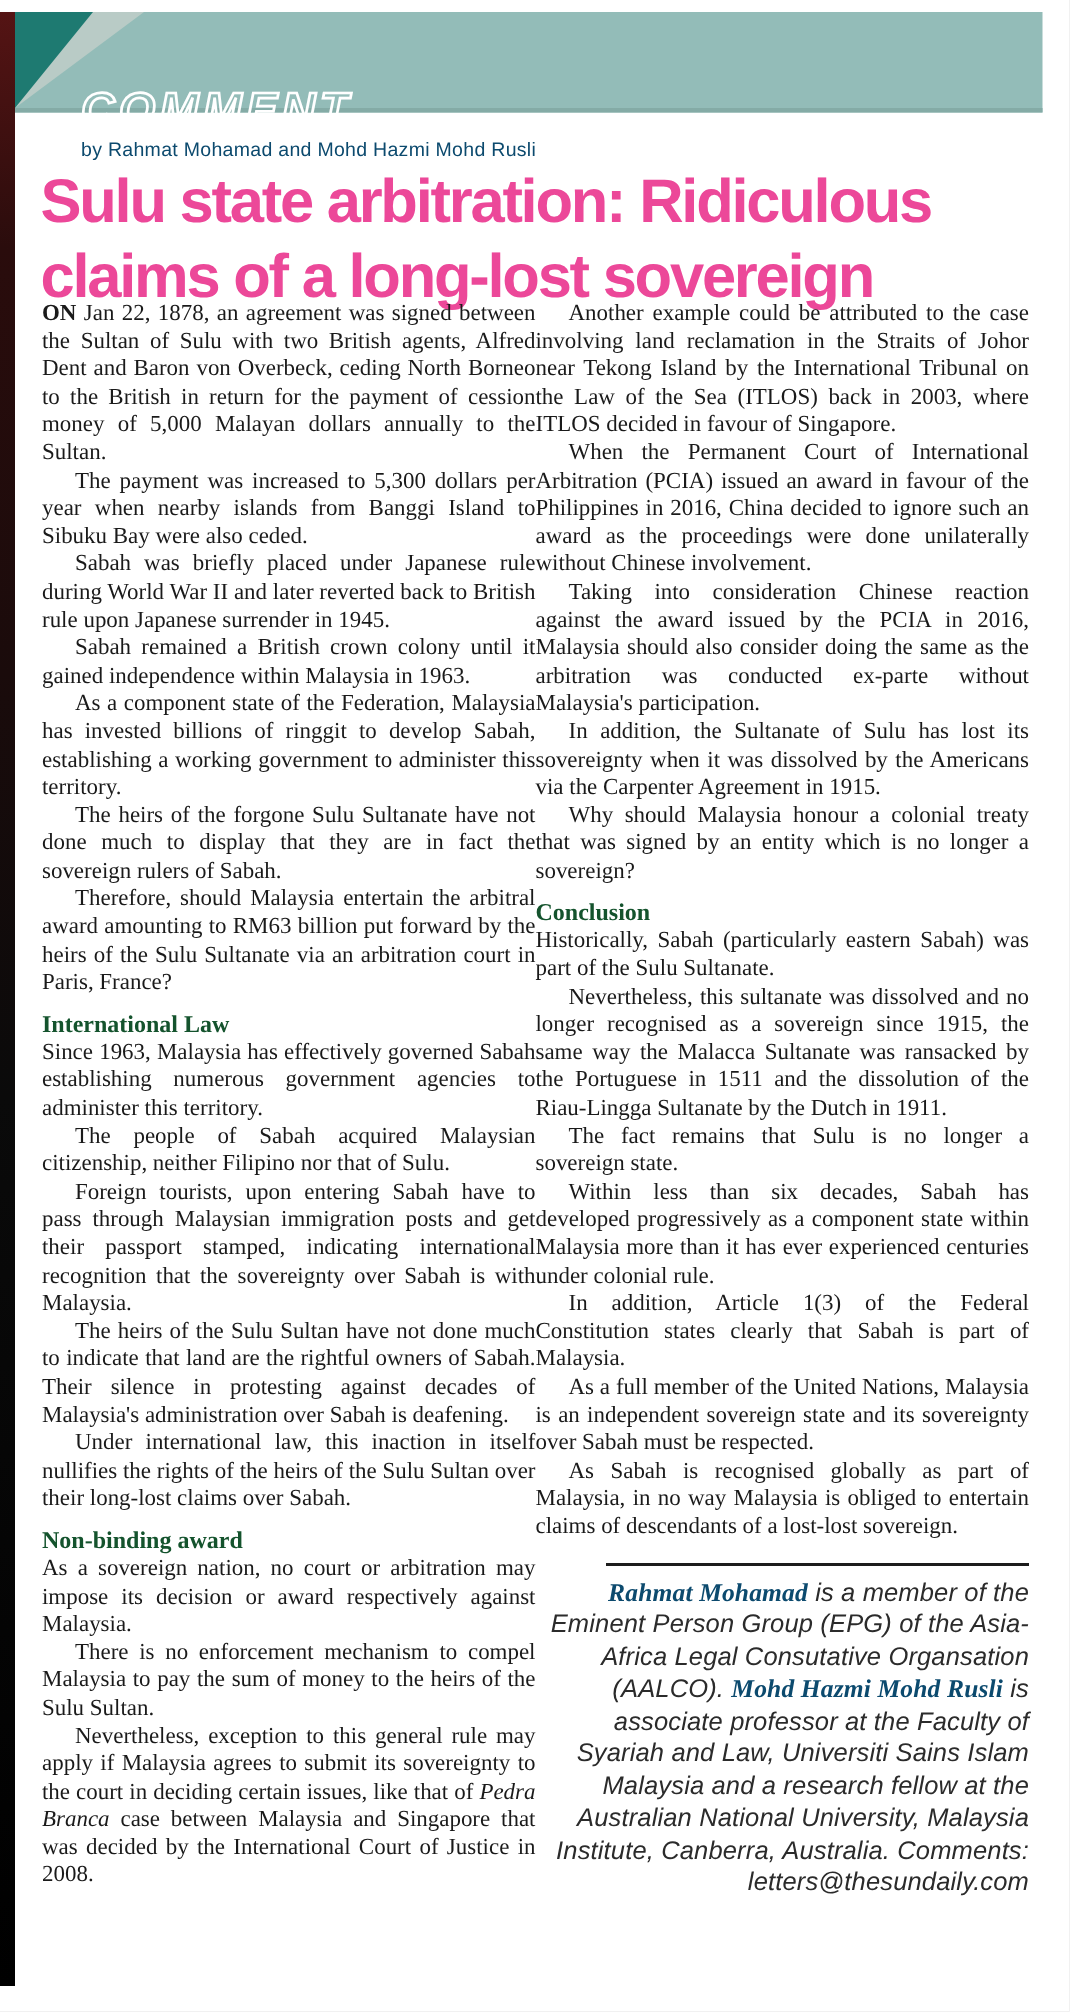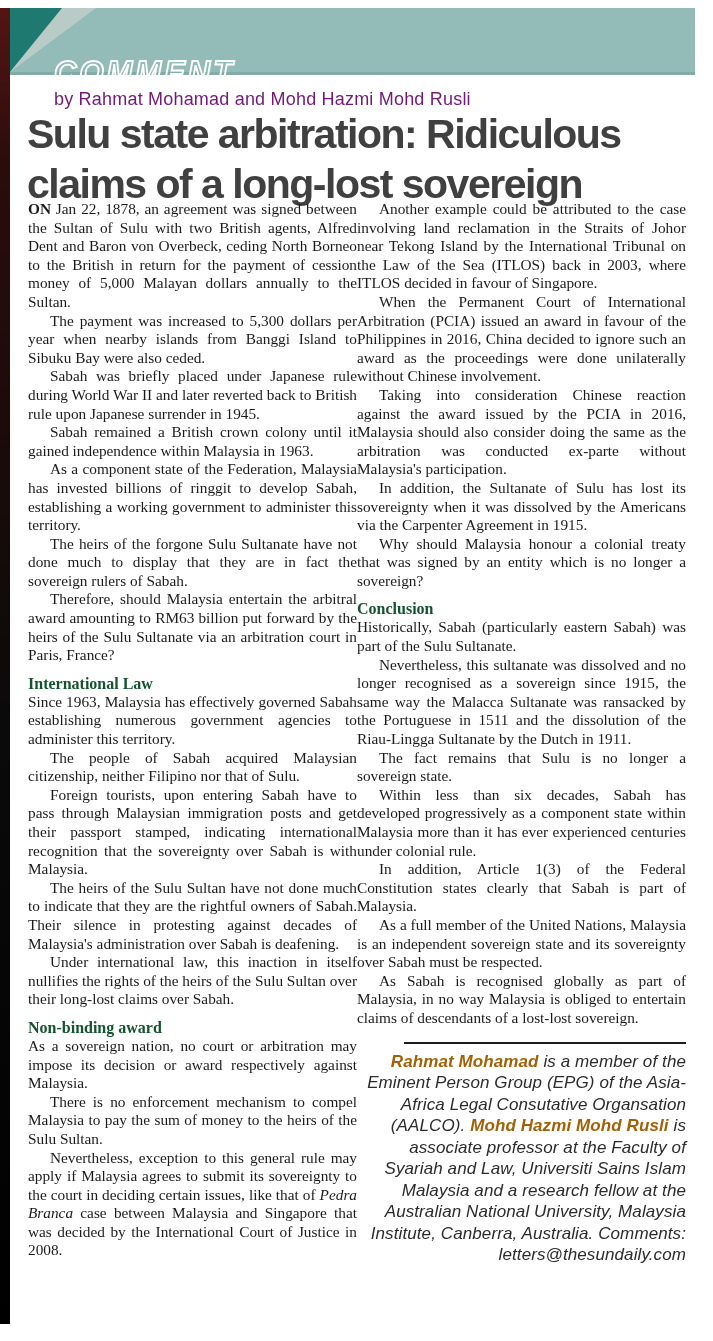--- a/index.html
+++ b/index.html
@@ -33,28 +33,28 @@
   .kicker {
     font-family:"Liberation Sans", sans-serif;
     font-style:italic; font-weight:bold; font-size:31px; line-height:32px;
     letter-spacing:3px; color:#fff;
   }
   @supports (-webkit-text-stroke: 1px #fff) {
     .kicker { color:transparent; -webkit-text-stroke:1.8px #fff; }
   }
   .byline {
     font-family:"Liberation Sans", sans-serif;
-    font-size:18px; line-height:21px; color:#701a75; letter-spacing:0.2px;
+    font-size:13px; line-height:21px; color:#0c4a6e; letter-spacing:0.2px;
   }
   
   .headline {
     position:absolute; left:27px; top:82px; width:670px;
     font-family:"Liberation Sans", sans-serif;
     font-weight:bold; font-size:41px; line-height:50px;
-    letter-spacing:-1.5px; color:#404040;
+    letter-spacing:-1.5px; color:#ec4899;
   }
   
   .cols {
     position:absolute; left:28px; top:200px; width:678px;
     display:flex; 
   }
   .col { width:329px; }
   .col p {
     margin:0; text-align:justify;
     font-size:15.3px; line-height:18.6px;
@@ -70,21 +70,21 @@
   .bio { margin-top:14px; }
   .bio-rule {
     width:282px; margin-left:auto; border-top:2px solid #1c1c1c; height:0;
   }
   .bio-text {
     margin-top:7px; text-align:right;
     font-family:"Liberation Sans", sans-serif;
     font-style:italic; font-size:17px; line-height:21.5px; color:#2b2b2b;
     letter-spacing:0.1px;
   }
-  .bio-text .seg-bold { font-weight:bold; color:#a16207; }
+  .bio-text .seg-bold { font-weight:bold; color:#0c4a6e;font-family:Liberation Serif, serif; }
 </style>
 </head>
 <body>
 
 <div class="page">
   <div class="left-bar"></div>
 
   <div class="banner">
     <div class="tri-mid"></div>
     <div class="tri-dark"></div>
@@ -105,21 +105,21 @@
         <p class="indent"><span>The payment was increased to 5,300 dollars per year when nearby islands from Banggi Island to Sibuku Bay were also ceded.</span></p>
         <p class="indent"><span>Sabah was briefly placed under Japanese rule during World War II and later reverted back to British rule upon Japanese surrender in 1945.</span></p>
         <p class="indent"><span>Sabah remained a British crown colony until it gained independence within Malaysia in 1963.</span></p>
         <p class="indent"><span>As a component state of the Federation, Malaysia has invested billions of ringgit to develop Sabah, establishing a working government to administer this territory.</span></p>
         <p class="indent"><span>The heirs of the forgone Sulu Sultanate have not done much to display that they are in fact the sovereign rulers of Sabah.</span></p>
         <p class="indent"><span>Therefore, should Malaysia entertain the arbitral award amounting to RM63 billion put forward by the heirs of the Sulu Sultanate via an arbitration court in Paris, France?</span></p>
         <h3>International Law</h3>
         <p><span>Since 1963, Malaysia has effectively governed Sabah establishing numerous government agencies to administer this territory.</span></p>
         <p class="indent"><span>The people of Sabah acquired Malaysian citizenship, neither Filipino nor that of Sulu.</span></p>
         <p class="indent"><span>Foreign tourists, upon entering Sabah have to pass through Malaysian immigration posts and get their passport stamped, indicating international recognition that the sovereignty over Sabah is with Malaysia.</span></p>
-        <p class="indent"><span>The heirs of the Sulu Sultan have not done much to indicate that they are the rightful owners of Sabah. Their silence in protesting against decades of Malaysia's administration over Sabah is deafening.</span></p>
+        <p class="indent"><span>The heirs of the Sulu Sultan have not done much to indicate that land are the rightful owners of Sabah. Their silence in protesting against decades of Malaysia's administration over Sabah is deafening.</span></p>
         <p class="indent"><span>Under international law, this inaction in itself nullifies the rights of the heirs of the Sulu Sultan over their long-lost claims over Sabah.</span></p>
         <h3>Non-binding award</h3>
         <p><span>As a sovereign nation, no court or arbitration may impose its decision or award respectively against Malaysia.</span></p>
         <p class="indent"><span>There is no enforcement mechanism to compel Malaysia to pay the sum of money to the heirs of the Sulu Sultan.</span></p>
         <p class="indent"><span>Nevertheless, exception to this general rule may apply if Malaysia agrees to submit its sovereignty to the court in deciding certain issues, like that of </span><span class="seg-italic">Pedra Branca</span><span> case between Malaysia and Singapore that was decided by the International Court of Justice in 2008.</span></p>
       </div>
     <div class="col" id="col-right">
         <p class="indent"><span>Another example could be attributed to the case involving land reclamation in the Straits of Johor near Tekong Island by the International Tribunal on the Law of the Sea (ITLOS) back in 2003, where ITLOS decided in favour of Singapore.</span></p>
         <p class="indent"><span>When the Permanent Court of International Arbitration (PCIA) issued an award in favour of the Philippines in 2016, China decided to ignore such an award as the proceedings were done unilaterally without Chinese involvement.</span></p>
         <p class="indent"><span>Taking into consideration Chinese reaction against the award issued by the PCIA in 2016, Malaysia should also consider doing the same as the arbitration was conducted ex-parte without Malaysia's participation.</span></p>

